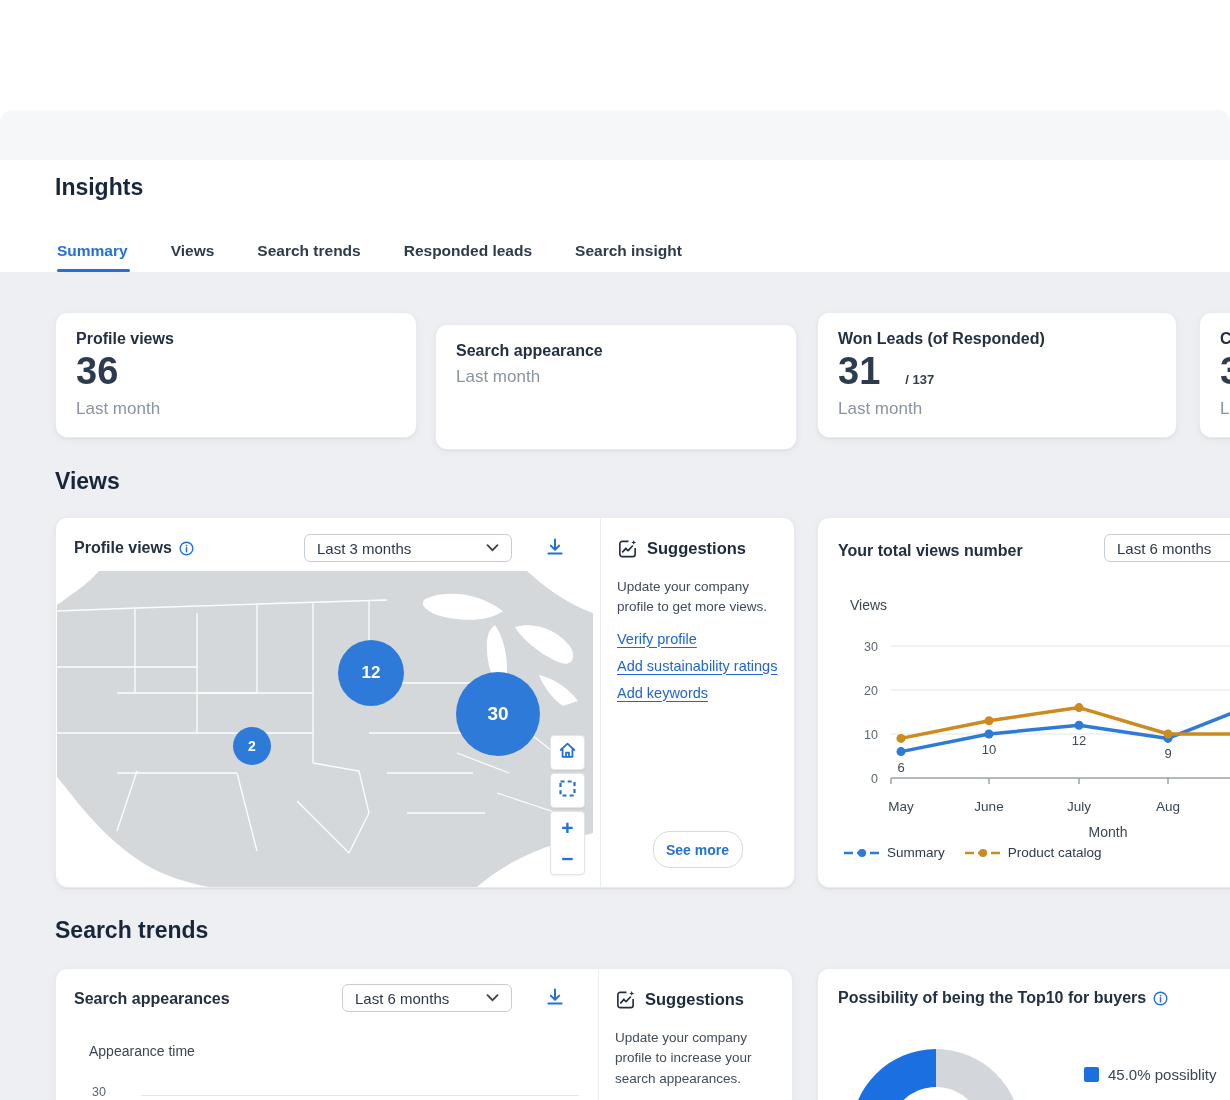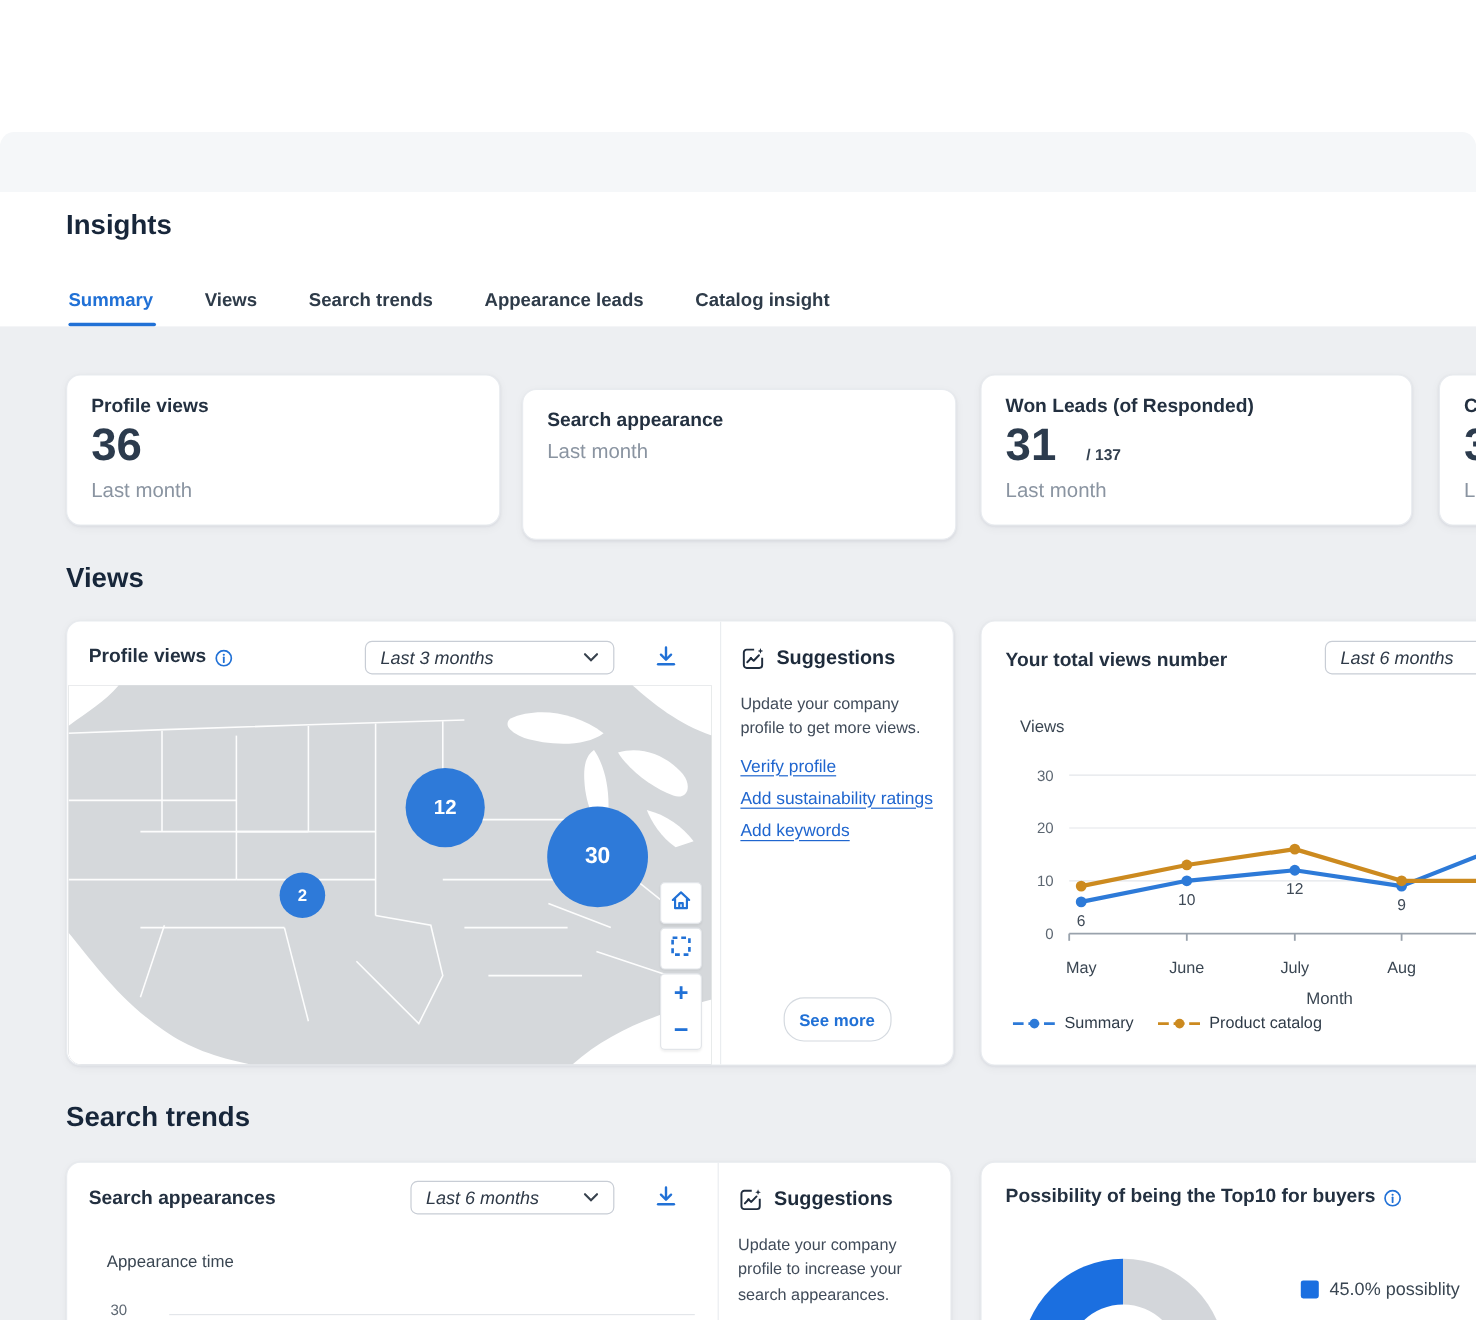--- a/index.html
+++ b/index.html
@@ -21,21 +21,21 @@
   
   .card{position:absolute;background:#fff;border:1px solid #e8ebef;border-radius:12px;
         box-shadow:0 1px 2px rgba(18,28,45,.05),0 2px 8px rgba(18,28,45,.04);box-sizing:border-box;}
   .stat-card{padding:17px 20px;}
   .stat-title{font-size:16px;font-weight:700;color:#233040;white-space:nowrap;}
   .stat-value{font-size:38px;font-weight:600;color:#2c3b4d;margin-top:4px;line-height:1.05;display:flex;align-items:baseline;}
   .stat-secondary{font-size:13px;font-weight:700;margin-left:25px;color:#33404f;}
   .stat-caption{font-size:17px;color:#8a94a1;margin-top:7px;white-space:nowrap;}
   .section-heading{position:absolute;font-size:23px;font-weight:700;color:#17263a;}
   .card-header-title{position:absolute;left:18px;top:21px;font-size:16px;font-weight:700;color:#233040;display:flex;align-items:center;gap:7px;white-space:nowrap;}
-  .select{position:absolute;height:28px;border:1px solid #c8cdd5;border-radius:6px;background:#fff;display:flex;align-items:center;justify-content:space-between;padding:0 12px;font-size:15px;color:#2e3947;box-sizing:border-box;cursor:pointer;white-space:nowrap;font-style:italic;}
+  .select{position:absolute;height:28px;border:1px solid #c8cdd5;border-radius:6px;background:#fff;display:flex;align-items:center;justify-content:space-between;padding:0 12px;font-size:15px;color:#2e3947;box-sizing:border-box;cursor:pointer;white-space:nowrap;}
   .dl-btn{position:absolute;width:24px;height:24px;cursor:pointer;background:none;border:none;padding:0;}
   
   .map{position:absolute;left:1px;top:53px;width:536px;height:316px;background:#d5d8db;border-radius:0 0 0 11px;overflow:hidden;}
   .bubble{position:absolute;border-radius:50%;background:#2e7ad9;color:#fff;font-weight:700;display:flex;align-items:center;justify-content:center;}
   #b0{left:281px;top:69px;width:66px;height:66px;font-size:17px;}
   #b1{left:399px;top:101px;width:84px;height:84px;font-size:19px;}
   #b2{left:176px;top:156px;width:38px;height:38px;font-size:14px;}
   .map-btn{position:absolute;left:493px;width:35px;height:35px;background:#fff;border:1px solid #e2e5e9;border-radius:4px;display:flex;align-items:center;justify-content:center;box-shadow:0 1px 2px rgba(0,0,0,.06);cursor:pointer;box-sizing:border-box;}
   #mb-home{top:164px}#mb-select{top:202px}
   .zoom-box{position:absolute;left:493px;top:240px;width:35px;height:64px;background:#fff;border:1px solid #e2e5e9;border-radius:4px;box-shadow:0 1px 2px rgba(0,0,0,.06);display:flex;flex-direction:column;box-sizing:border-box;}
@@ -75,22 +75,22 @@
     <span class="dot d2"></span>
     <span class="dot d3"></span>
   </div>
 
   <div class="app-header">
     <div class="page-title">Insights</div>
     <div class="tabs">
       <div class="tab active">Summary</div>
       <div class="tab">Views</div>
       <div class="tab">Search trends</div>
-      <div class="tab">Appearance leads</div>
-      <div class="tab">Catalog insight</div>
+      <div class="tab">Responded leads</div>
+      <div class="tab">Search insight</div>
     </div>
   </div>
 
   <div class="content-bg"></div>
 
   <div class="card stat-card" style="left:55px;top:312px;width:362px;height:126px;">
     <div class="stat-title">Profile views</div>
     <div class="stat-value">
         <span>36</span>
       </div>

